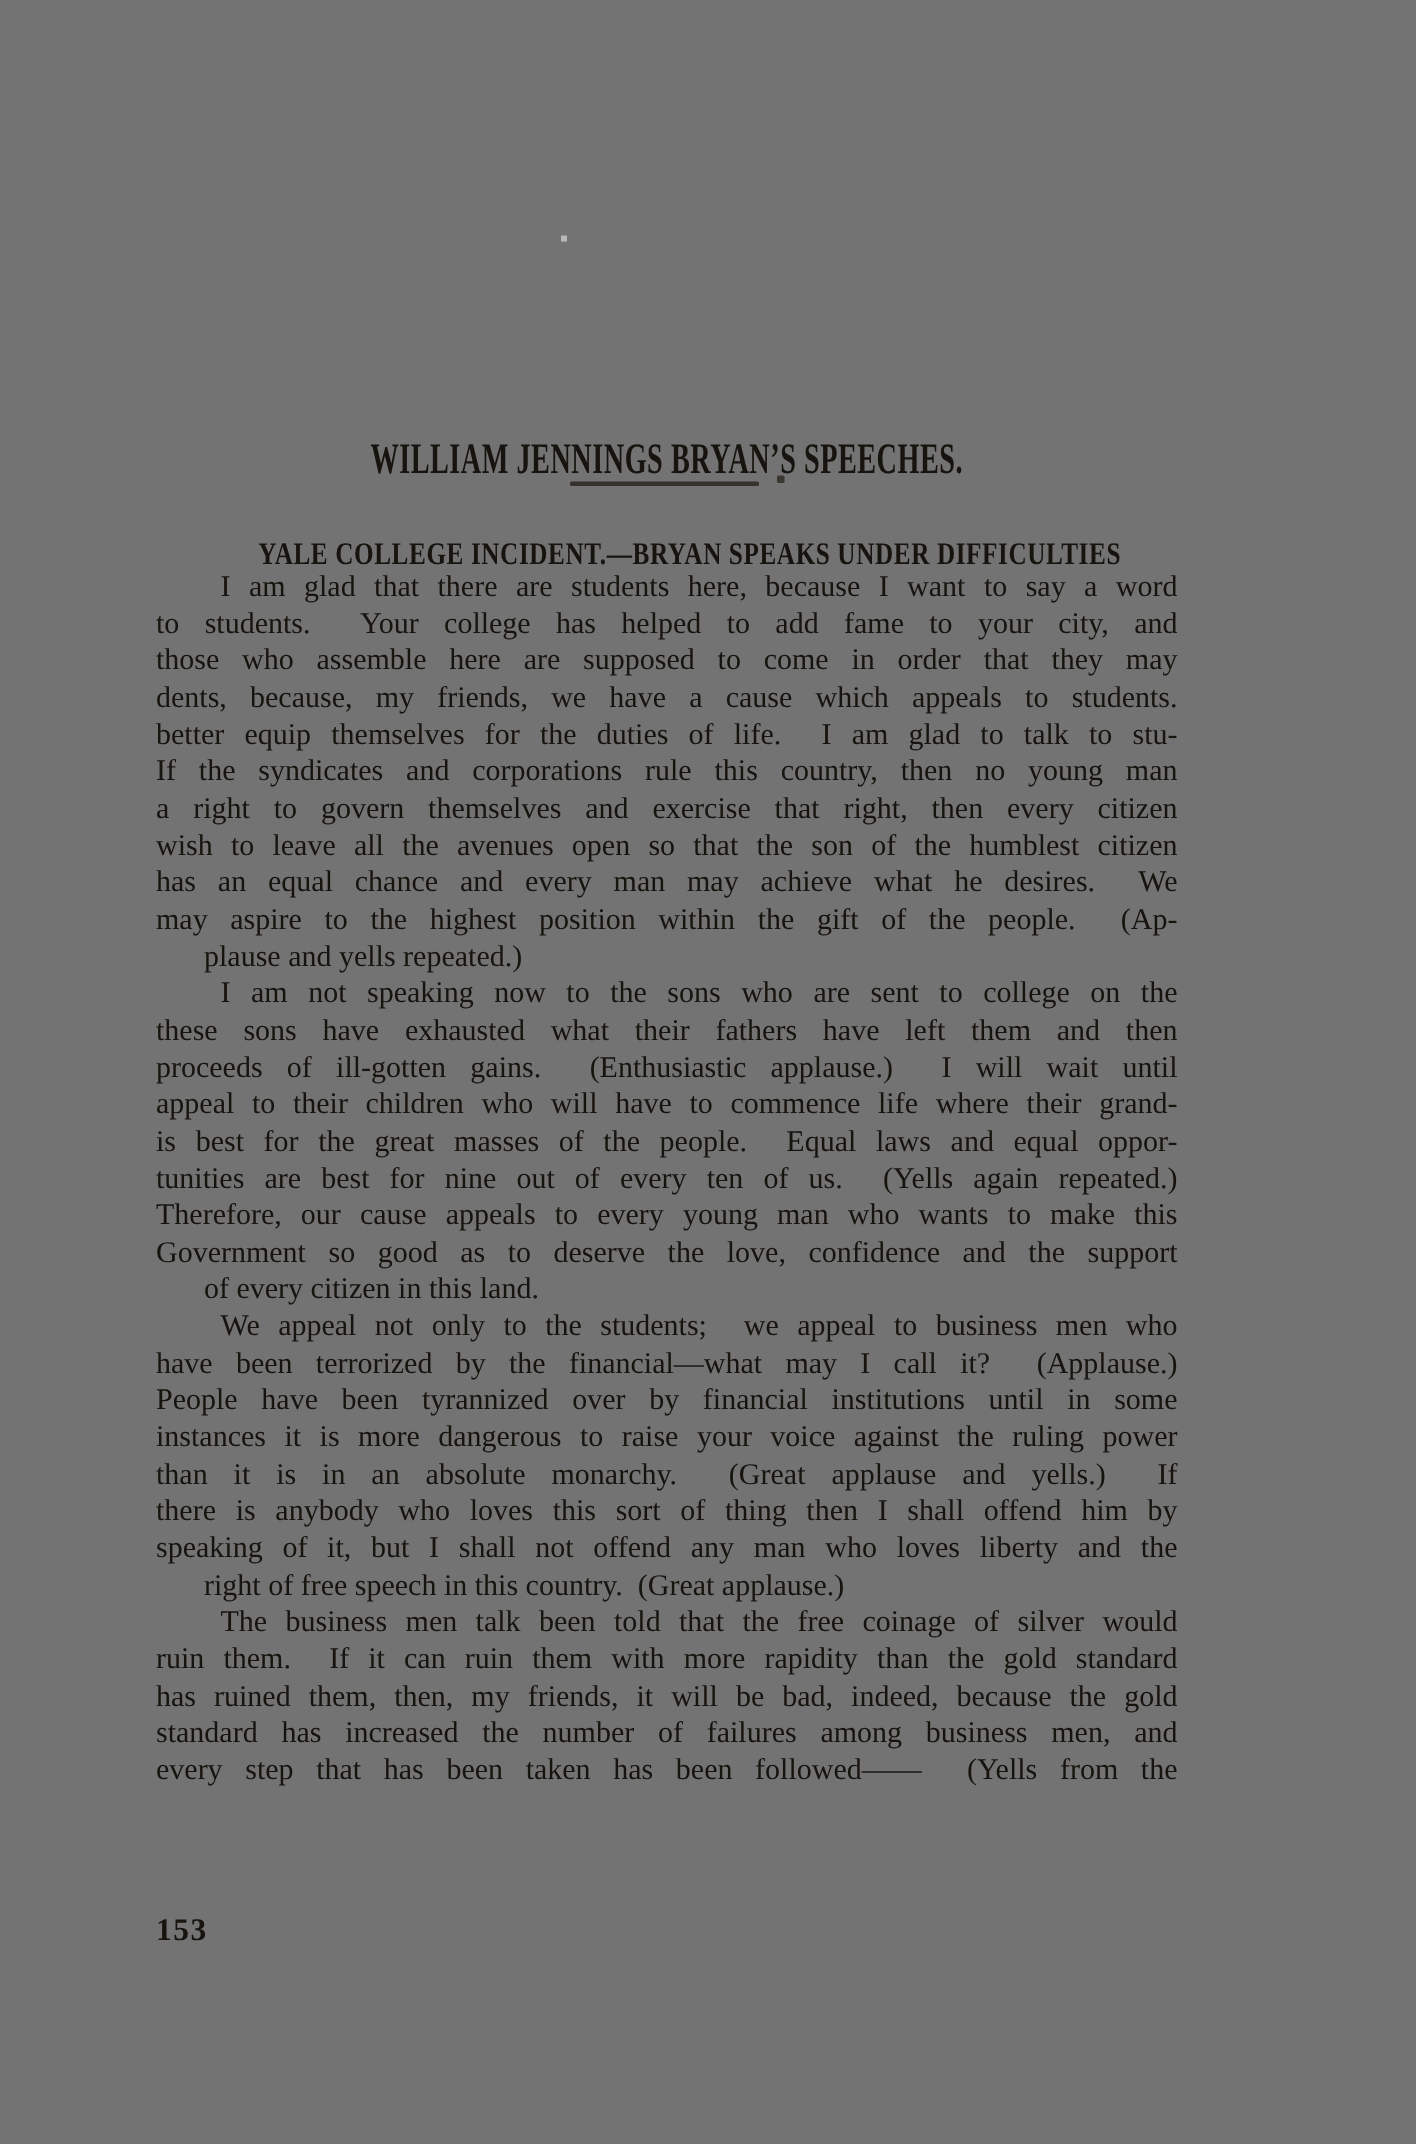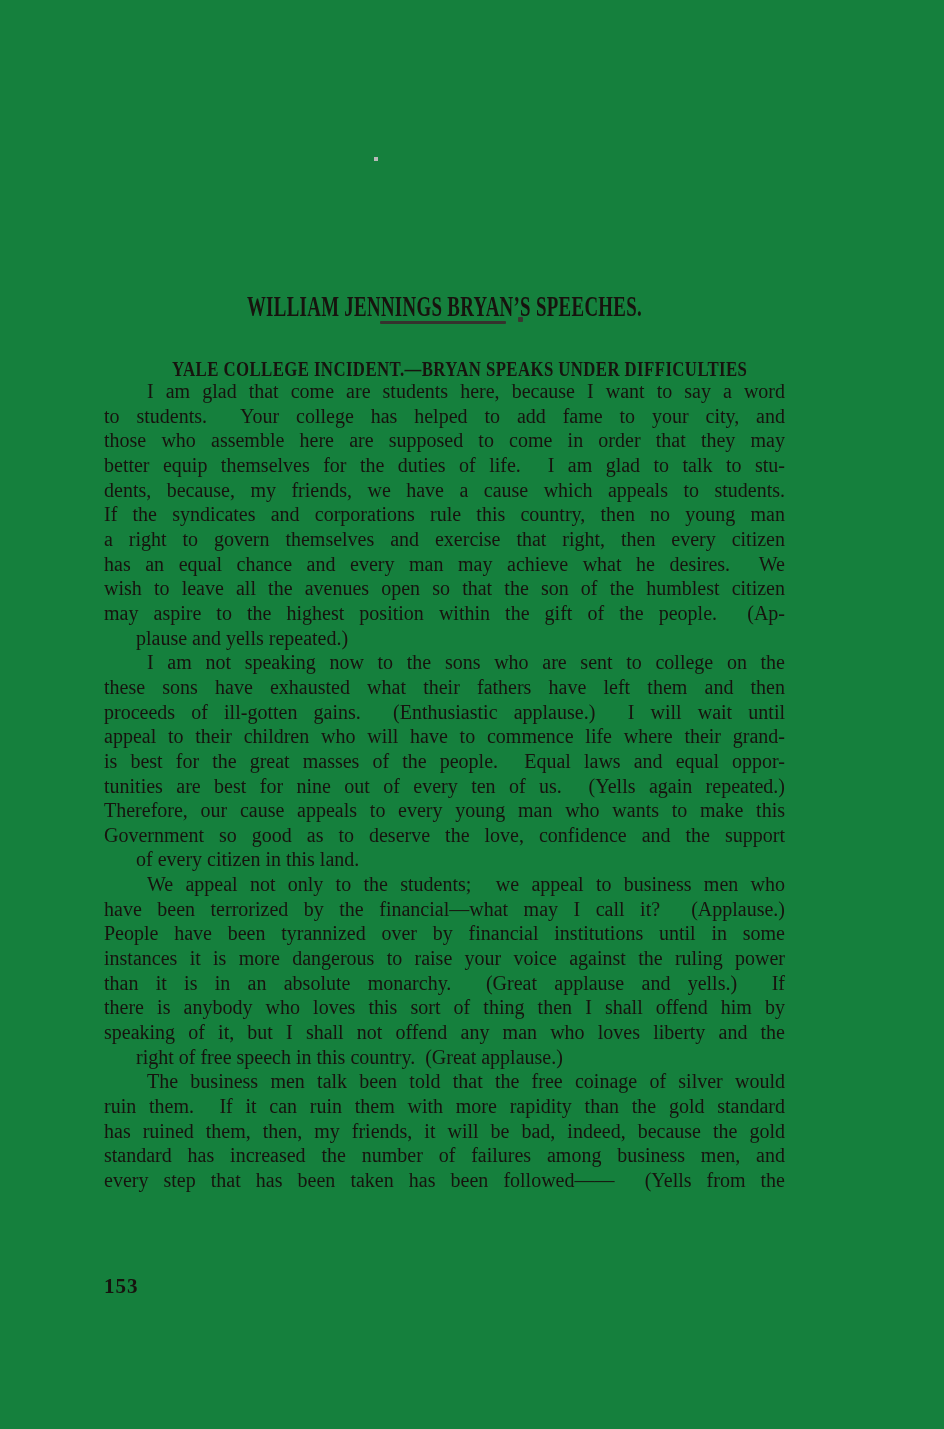--- a/index.html
+++ b/index.html
@@ -102,42 +102,42 @@
     box-sizing: border-box;
     padding-right: 48px;
     font-size: 21px;
     font-weight: bold;
     letter-spacing: 1px;
   }
 </style>
 </head>
 <body>
 
-<div class="page" style="color: rgb(23, 19, 14); background: #15803d;">
+<div class="page" style="color: rgb(23, 19, 14); background: #737373;">
   <div class="speck"></div>
 
   <h1 class="title">WILLIAM JENNINGS BRYAN’S SPEECHES.</h1>
 
   <div class="divider-row">
     <span class="rule"></span>
     <span class="rule-dot"></span>
   </div>
 
   <h2 class="heading">YALE COLLEGE INCIDENT.—BRYAN SPEAKS UNDER DIFFICULTIES</h2>
 
   <div class="body-text">
-      <div class="line para-first">I am glad that come are students here, because I want to say a word</div>
+      <div class="line para-first">I am glad that there are students here, because I want to say a word</div>
       <div class="line">to students.&nbsp; Your college has helped to add fame to your city, and</div>
       <div class="line">those who assemble here are supposed to come in order that they may</div>
+      <div class="line">dents, because, my friends, we have a cause which appeals to students.</div>
       <div class="line">better equip themselves for the duties of life.&nbsp; I am glad to talk to stu-</div>
-      <div class="line">dents, because, my friends, we have a cause which appeals to students.</div>
       <div class="line">If the syndicates and corporations rule this country, then no young man</div>
       <div class="line">a right to govern themselves and exercise that right, then every citizen</div>
+      <div class="line">wish to leave all the avenues open so that the son of the humblest citizen</div>
       <div class="line">has an equal chance and every man may achieve what he desires.&nbsp; We</div>
-      <div class="line">wish to leave all the avenues open so that the son of the humblest citizen</div>
       <div class="line">may aspire to the highest position within the gift of the people.&nbsp; (Ap-</div>
       <div class="line para-last">plause and yells repeated.)</div>
       <div class="line para-first">I am not speaking now to the sons who are sent to college on the</div>
       <div class="line">these sons have exhausted what their fathers have left them and then</div>
       <div class="line">proceeds of ill-gotten gains.&nbsp; (Enthusiastic applause.)&nbsp; I will wait until</div>
       <div class="line">appeal to their children who will have to commence life where their grand-</div>
       <div class="line">is best for the great masses of the people.&nbsp; Equal laws and equal oppor-</div>
       <div class="line">tunities are best for nine out of every ten of us.&nbsp; (Yells again repeated.)</div>
       <div class="line">Therefore, our cause appeals to every young man who wants to make this</div>
       <div class="line">Government so good as to deserve the love, confidence and the support</div>

